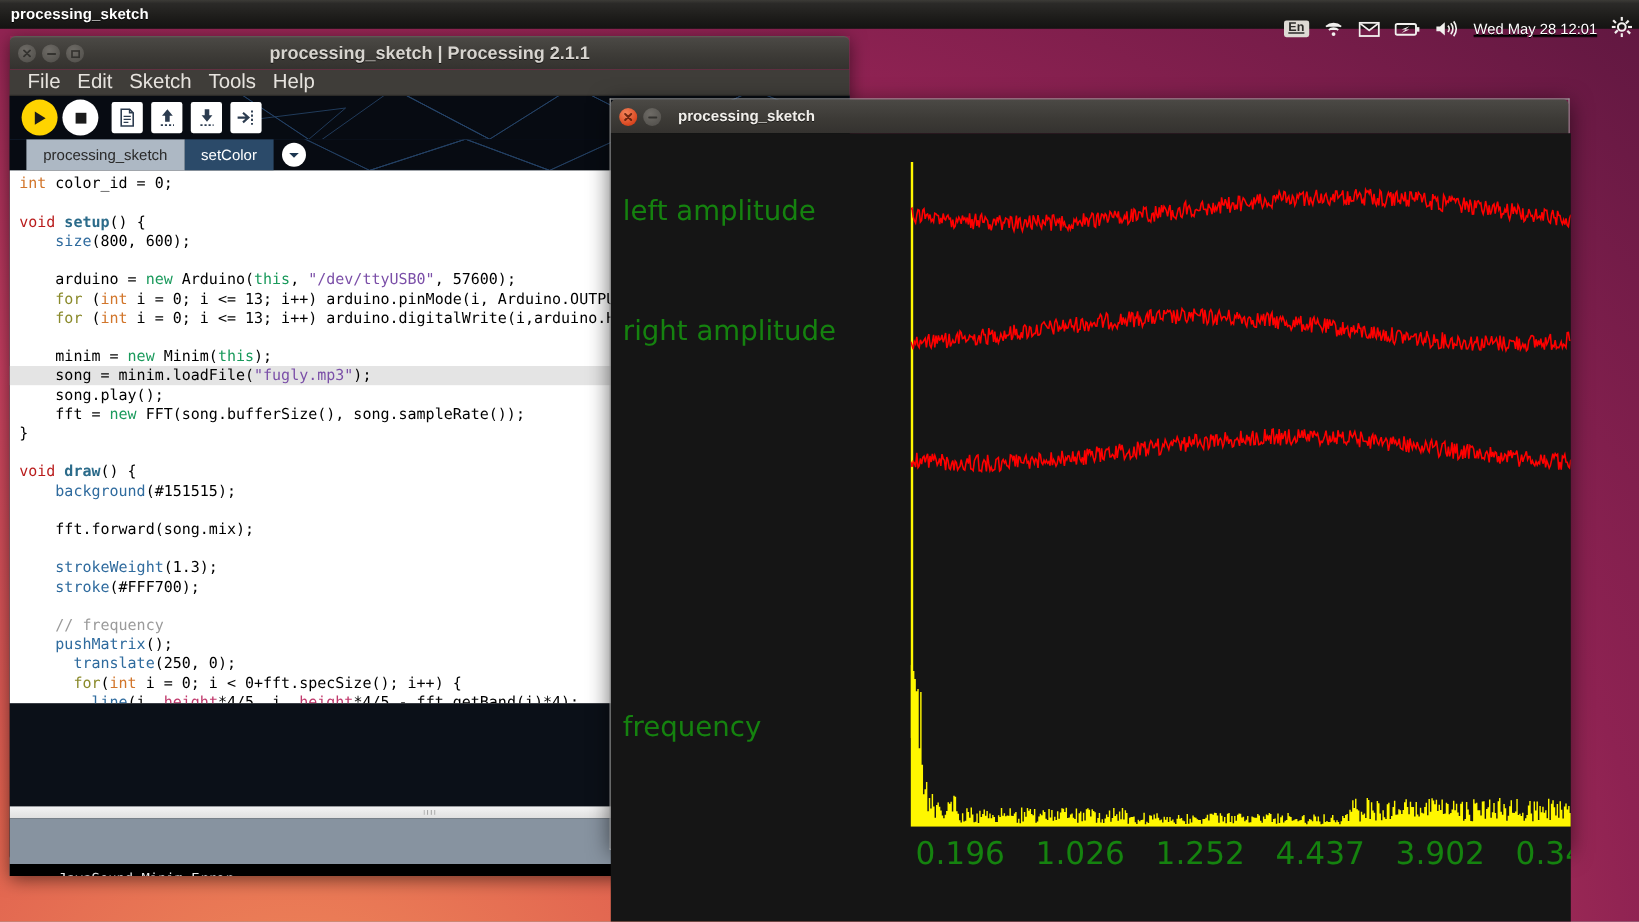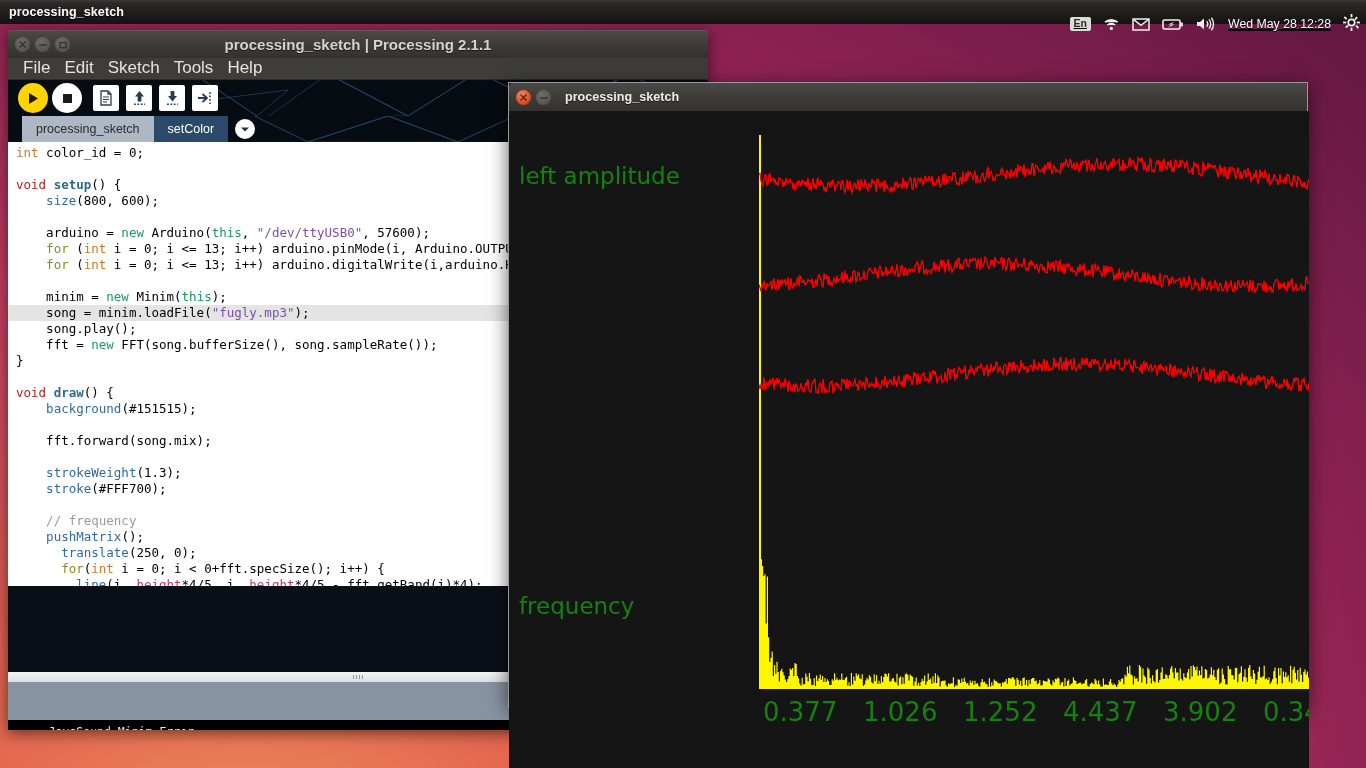--- a/index.html
+++ b/index.html
@@ -249,21 +249,21 @@
     <span>
       <svg width="20" height="14" viewBox="0 0 20 14">
           <path d="M1 5h3l4-3.5v11L4 9H1z" fill="#f2f0ee"></path>
           <g fill="none" stroke="#f2f0ee" stroke-width="1.4">
             <path d="M10.6 4.3a4 4 0 0 1 0 5.4"></path>
             <path d="M13 2.4a7 7 0 0 1 0 9.2"></path>
             <path d="M15.4 .8a10 10 0 0 1 0 12.4"></path>
           </g>
         </svg>
     </span>
-    <span class="ind-clock">Wed May 28  12:28</span>
+    <span class="ind-clock">Wed May 28  12:01</span>
     <span>
       <svg width="17" height="17" viewBox="0 0 17 17">
           <g fill="#f2f0ee">
             <circle cx="8.5" cy="8.5" r="3.2" fill="none" stroke="#f2f0ee" stroke-width="1.7"></circle>
       <rect x="7.6" y="0" width="1.8" height="3.3"></rect>
             <rect x="7.6" y="13.7" width="1.8" height="3.3"></rect>
       <rect x="0" y="7.6" width="3.3" height="1.8"></rect>
             <rect x="13.7" y="7.6" width="3.3" height="1.8"></rect>
       <rect x="1.6" y="2.3" width="1.8" height="3.3" transform="rotate(-45 2.5 4)"></rect>
       <rect x="13.4" y="11.2" width="1.8" height="3.3" transform="rotate(-45 14.3 12.9)"></rect>
@@ -415,20 +415,21 @@
     <span class="wbtn inactive">
       <svg width="8" height="7" viewBox="0 0 8 7">
           <path d="M1 4 H7" stroke="#2c2b28" stroke-width="1.7" stroke-linecap="round"></path>
         </svg>
     </span>
     <span id="sketch-title">processing_sketch</span>
   </div>
 
   <div id="sketch-canvas">
     <div class="vis-label" style="left:10px;top:52px;">left amplitude</div>
+    <div class="vis-label" style="left:10px;top:152px;">right amplitude</div>
     <div class="vis-label" style="left:10px;top:482px;">frequency</div>
 
     <div id="axis-line"></div>
 
     <svg class="wave" style="top:12px;height:96px;" viewBox="0 0 550 96" preserveAspectRatio="none">
         <path id="w1" fill="none" stroke="#ff0000" stroke-width="1.3" d="M0,51.2 L1,50.5 L2,57.8 L3,60.7 L4,62.8 L5,56.1 L6,51.7 L7,52.2 L8,62.0 L9,60.7 L10,52.1 L11,51.0 L12,59.4 L13,56.0 L14,55.3 L15,59.0 L16,55.8 L17,61.6 L18,59.8 L19,62.0 L20,54.7 L21,55.2 L22,56.4 L23,56.7 L24,63.8 L25,58.5 L26,63.0 L27,54.9 L28,59.4 L29,60.2 L30,57.4 L31,56.3 L32,59.6 L33,59.0 L34,66.3 L35,60.1 L36,67.0 L37,65.6 L38,59.4 L39,61.8 L40,57.9 L41,59.8 L42,63.5 L43,56.6 L44,60.0 L45,58.6 L46,61.8 L47,58.3 L48,64.1 L49,54.8 L50,66.9 L51,59.5 L52,68.0 L53,60.3 L54,55.1 L55,65.3 L56,60.4 L57,66.5 L58,57.3 L59,55.5 L60,62.1 L61,62.3 L62,57.8 L63,59.5 L64,60.8 L65,68.0 L66,63.9 L67,69.0 L68,64.4 L69,59.7 L70,59.8 L71,64.9 L72,58.1 L73,61.2 L74,56.6 L75,60.9 L76,68.5 L77,62.3 L78,62.8 L79,58.7 L80,59.4 L81,59.7 L82,67.0 L83,57.5 L84,58.0 L85,66.4 L86,69.5 L87,64.5 L88,56.7 L89,67.5 L90,59.4 L91,58.6 L92,66.5 L93,69.6 L94,65.3 L95,60.3 L96,60.5 L97,66.4 L98,62.5 L99,56.6 L100,65.9 L101,68.3 L102,56.4 L103,59.3 L104,62.5 L105,64.3 L106,56.3 L107,61.8 L108,65.1 L109,67.4 L110,59.8 L111,63.1 L112,64.2 L113,56.0 L114,60.1 L115,58.5 L116,59.7 L117,69.2 L118,56.4 L119,56.1 L120,61.0 L121,65.3 L122,60.2 L123,62.1 L124,58.6 L125,69.2 L126,57.1 L127,64.7 L128,62.2 L129,66.0 L130,66.4 L131,68.6 L132,64.0 L133,68.1 L134,65.0 L135,67.7 L136,59.8 L137,61.6 L138,59.3 L139,65.0 L140,61.9 L141,60.9 L142,63.1 L143,65.8 L144,54.8 L145,64.2 L146,58.5 L147,59.3 L148,65.9 L149,59.4 L150,57.9 L151,54.6 L152,55.5 L153,65.7 L154,66.4 L155,56.6 L156,54.3 L157,65.1 L158,60.4 L159,55.4 L160,55.8 L161,58.9 L162,55.2 L163,56.5 L164,62.5 L165,59.2 L166,53.4 L167,54.7 L168,57.7 L169,58.2 L170,52.8 L171,56.1 L172,57.6 L173,53.1 L174,63.2 L175,59.5 L176,62.5 L177,60.6 L178,57.0 L179,59.9 L180,53.1 L181,63.7 L182,62.3 L183,60.6 L184,51.0 L185,61.9 L186,51.2 L187,52.3 L188,60.4 L189,59.5 L190,53.6 L191,53.6 L192,54.7 L193,58.2 L194,49.8 L195,51.0 L196,49.9 L197,57.6 L198,61.3 L199,60.4 L200,61.9 L201,55.1 L202,54.6 L203,61.6 L204,48.7 L205,56.0 L206,58.9 L207,49.7 L208,58.0 L209,47.9 L210,53.9 L211,48.9 L212,50.5 L213,52.6 L214,57.3 L215,51.2 L216,47.9 L217,60.5 L218,52.1 L219,57.5 L220,58.2 L221,59.4 L222,54.9 L223,50.8 L224,50.2 L225,57.3 L226,58.2 L227,54.0 L228,46.8 L229,45.0 L230,55.7 L231,49.5 L232,48.3 L233,51.3 L234,57.2 L235,56.0 L236,57.3 L237,52.2 L238,51.6 L239,52.2 L240,52.5 L241,52.1 L242,46.7 L243,45.1 L244,51.3 L245,51.5 L246,51.5 L247,56.4 L248,46.8 L249,49.8 L250,50.8 L251,55.5 L252,46.0 L253,54.1 L254,49.4 L255,52.0 L256,48.1 L257,45.1 L258,54.8 L259,41.4 L260,47.6 L261,47.9 L262,42.9 L263,46.6 L264,51.0 L265,41.3 L266,54.2 L267,49.2 L268,46.1 L269,46.3 L270,51.8 L271,47.5 L272,51.4 L273,40.6 L274,40.7 L275,53.0 L276,45.6 L277,42.0 L278,43.2 L279,45.4 L280,47.6 L281,48.4 L282,48.8 L283,47.1 L284,44.9 L285,51.5 L286,41.5 L287,46.3 L288,43.8 L289,39.1 L290,46.4 L291,38.5 L292,45.9 L293,50.2 L294,48.0 L295,42.4 L296,44.6 L297,48.8 L298,46.4 L299,48.2 L300,48.3 L301,50.1 L302,40.6 L303,40.2 L304,43.9 L305,40.2 L306,42.0 L307,36.6 L308,39.4 L309,43.8 L310,42.9 L311,36.5 L312,37.1 L313,45.9 L314,42.2 L315,40.4 L316,46.8 L317,46.3 L318,40.1 L319,41.9 L320,48.2 L321,45.8 L322,39.5 L323,41.8 L324,38.0 L325,39.2 L326,38.2 L327,37.1 L328,48.6 L329,41.7 L330,36.7 L331,43.4 L332,48.2 L333,41.0 L334,45.0 L335,47.8 L336,42.8 L337,39.2 L338,35.2 L339,43.0 L340,45.8 L341,45.6 L342,38.4 L343,46.0 L344,45.1 L345,40.0 L346,38.4 L347,42.6 L348,46.4 L349,47.7 L350,42.2 L351,43.2 L352,38.6 L353,45.4 L354,36.1 L355,36.1 L356,42.1 L357,40.9 L358,39.5 L359,39.0 L360,35.7 L361,46.5 L362,44.4 L363,47.8 L364,36.5 L365,47.7 L366,40.5 L367,44.8 L368,44.3 L369,44.4 L370,37.6 L371,34.7 L372,42.1 L373,39.8 L374,37.5 L375,39.2 L376,46.5 L377,43.4 L378,48.2 L379,35.1 L380,37.1 L381,36.0 L382,38.3 L383,34.5 L384,41.0 L385,47.3 L386,38.6 L387,45.9 L388,48.1 L389,42.1 L390,48.1 L391,35.7 L392,37.0 L393,48.1 L394,47.1 L395,49.0 L396,46.0 L397,40.7 L398,37.5 L399,40.2 L400,37.1 L401,48.6 L402,38.3 L403,48.3 L404,38.0 L405,36.6 L406,45.0 L407,44.2 L408,47.1 L409,38.2 L410,42.0 L411,44.8 L412,36.9 L413,49.0 L414,43.6 L415,49.1 L416,37.0 L417,37.2 L418,42.7 L419,42.2 L420,44.9 L421,37.1 L422,43.7 L423,37.5 L424,38.9 L425,39.6 L426,45.6 L427,41.6 L428,37.7 L429,45.1 L430,49.3 L431,48.6 L432,48.5 L433,44.5 L434,52.0 L435,38.8 L436,42.1 L437,41.0 L438,44.1 L439,41.9 L440,51.2 L441,50.9 L442,52.5 L443,53.0 L444,39.4 L445,41.5 L446,47.2 L447,44.5 L448,45.5 L449,40.2 L450,45.0 L451,41.1 L452,43.3 L453,42.6 L454,45.4 L455,42.6 L456,42.5 L457,46.6 L458,48.8 L459,54.3 L460,47.3 L461,41.7 L462,51.7 L463,44.8 L464,47.6 L465,53.7 L466,43.4 L467,47.3 L468,55.5 L469,55.4 L470,44.0 L471,50.5 L472,44.9 L473,44.3 L474,46.7 L475,46.0 L476,52.7 L477,55.4 L478,51.6 L479,44.5 L480,49.4 L481,56.1 L482,48.1 L483,55.8 L484,52.8 L485,48.1 L486,47.0 L487,55.0 L488,49.3 L489,45.1 L490,51.7 L491,49.1 L492,59.0 L493,55.1 L494,55.4 L495,51.5 L496,54.3 L497,46.9 L498,56.8 L499,60.1 L500,55.6 L501,46.5 L502,55.2 L503,49.2 L504,52.7 L505,55.5 L506,48.0 L507,50.3 L508,55.9 L509,60.0 L510,50.7 L511,61.5 L512,60.5 L513,56.9 L514,57.7 L515,51.2 L516,54.0 L517,57.3 L518,56.6 L519,61.9 L520,57.3 L521,51.0 L522,59.0 L523,58.0 L524,57.1 L525,59.6 L526,53.7 L527,60.8 L528,51.3 L529,52.3 L530,52.3 L531,59.5 L532,62.1 L533,63.0 L534,55.2 L535,52.0 L536,58.4 L537,58.5 L538,64.7 L539,52.7 L540,56.5 L541,56.6 L542,61.1 L543,63.7 L544,60.2 L545,64.2 L546,58.9 L547,64.6 L548,65.8 L549,59.1 L550,56.0"></path>
       </svg>
     <svg class="wave" style="top:112px;height:96px;" viewBox="0 0 550 96" preserveAspectRatio="none">
         <path id="w2" fill="none" stroke="#ff0000" stroke-width="1.3" d="M0,61.8 L1,64.8 L2,68.0 L3,61.6 L4,63.7 L5,57.7 L6,65.0 L7,66.7 L8,60.2 L9,63.1 L10,62.2 L11,60.4 L12,58.9 L13,66.6 L14,59.2 L15,55.4 L16,64.7 L17,66.8 L18,62.0 L19,56.0 L20,66.6 L21,56.7 L22,63.3 L23,56.5 L24,60.4 L25,59.7 L26,56.1 L27,62.2 L28,59.0 L29,54.5 L30,67.0 L31,63.4 L32,55.2 L33,65.7 L34,63.3 L35,60.4 L36,62.7 L37,62.4 L38,56.6 L39,54.6 L40,63.4 L41,52.9 L42,54.2 L43,59.2 L44,58.7 L45,57.2 L46,61.8 L47,60.7 L48,59.9 L49,56.5 L50,57.7 L51,57.5 L52,59.6 L53,55.6 L54,64.2 L55,64.1 L56,59.5 L57,56.4 L58,63.1 L59,54.4 L60,51.1 L61,56.0 L62,55.8 L63,63.3 L64,63.7 L65,50.4 L66,55.6 L67,55.0 L68,51.9 L69,62.0 L70,53.4 L71,62.5 L72,59.1 L73,62.8 L74,59.8 L75,55.2 L76,57.9 L77,61.0 L78,52.6 L79,59.2 L80,56.4 L81,56.7 L82,55.6 L83,48.9 L84,60.3 L85,57.9 L86,47.6 L87,56.4 L88,51.1 L89,58.4 L90,57.0 L91,60.0 L92,53.9 L93,58.8 L94,49.1 L95,47.8 L96,49.1 L97,58.6 L98,56.9 L99,49.4 L100,50.0 L101,57.3 L102,56.1 L103,54.8 L104,54.8 L105,47.6 L106,56.3 L107,56.1 L108,55.1 L109,47.4 L110,46.3 L111,45.2 L112,47.3 L113,48.6 L114,50.3 L115,50.4 L116,44.2 L117,47.8 L118,51.8 L119,55.6 L120,45.5 L121,43.3 L122,46.1 L123,53.4 L124,49.3 L125,51.1 L126,50.1 L127,43.6 L128,53.1 L129,47.8 L130,50.5 L131,50.2 L132,45.8 L133,42.8 L134,49.3 L135,48.7 L136,51.7 L137,46.6 L138,41.2 L139,54.3 L140,51.5 L141,51.4 L142,43.4 L143,42.7 L144,49.2 L145,52.8 L146,45.3 L147,46.1 L148,53.0 L149,48.7 L150,45.9 L151,48.7 L152,46.4 L153,45.9 L154,48.6 L155,48.7 L156,42.5 L157,42.1 L158,39.0 L159,40.5 L160,50.1 L161,44.9 L162,42.5 L163,37.9 L164,39.1 L165,51.3 L166,48.8 L167,45.6 L168,51.0 L169,48.3 L170,47.2 L171,48.7 L172,50.7 L173,45.9 L174,46.1 L175,38.6 L176,47.7 L177,41.5 L178,45.8 L179,43.3 L180,49.0 L181,42.7 L182,36.6 L183,45.4 L184,37.6 L185,38.0 L186,49.7 L187,41.4 L188,41.9 L189,36.4 L190,48.5 L191,41.6 L192,44.2 L193,49.1 L194,46.3 L195,46.1 L196,40.5 L197,38.2 L198,45.2 L199,35.8 L200,35.3 L201,46.7 L202,40.6 L203,46.8 L204,43.8 L205,38.4 L206,36.8 L207,35.8 L208,42.8 L209,42.5 L210,43.7 L211,35.5 L212,38.3 L213,38.0 L214,35.6 L215,36.8 L216,35.7 L217,38.2 L218,46.0 L219,35.7 L220,40.9 L221,47.0 L222,34.9 L223,44.0 L224,43.6 L225,39.8 L226,34.2 L227,35.9 L228,36.8 L229,43.8 L230,45.5 L231,43.2 L232,37.0 L233,40.7 L234,37.2 L235,44.8 L236,34.2 L237,37.8 L238,38.4 L239,39.4 L240,39.9 L241,40.0 L242,35.1 L243,34.7 L244,46.7 L245,35.2 L246,41.4 L247,47.2 L248,45.4 L249,36.8 L250,35.1 L251,37.4 L252,47.1 L253,45.2 L254,39.2 L255,47.8 L256,38.6 L257,35.7 L258,39.5 L259,43.5 L260,41.4 L261,40.9 L262,41.2 L263,43.7 L264,42.2 L265,35.2 L266,42.7 L267,47.1 L268,45.5 L269,47.1 L270,40.1 L271,41.7 L272,37.1 L273,42.8 L274,39.6 L275,41.9 L276,46.6 L277,42.2 L278,41.1 L279,47.0 L280,49.1 L281,42.5 L282,41.2 L283,41.8 L284,47.4 L285,43.8 L286,48.9 L287,49.6 L288,49.7 L289,38.0 L290,44.7 L291,46.4 L292,40.6 L293,43.2 L294,38.6 L295,48.6 L296,40.7 L297,37.9 L298,39.0 L299,48.7 L300,39.6 L301,37.4 L302,48.0 L303,41.7 L304,50.2 L305,40.7 L306,51.2 L307,43.2 L308,41.1 L309,44.1 L310,41.1 L311,43.8 L312,48.5 L313,45.2 L314,49.0 L315,48.1 L316,48.6 L317,52.0 L318,49.7 L319,43.6 L320,49.7 L321,40.8 L322,47.9 L323,43.3 L324,46.0 L325,40.3 L326,53.4 L327,47.3 L328,51.4 L329,51.8 L330,46.9 L331,51.0 L332,48.8 L333,41.4 L334,54.1 L335,43.3 L336,41.3 L337,46.6 L338,46.8 L339,43.1 L340,46.9 L341,48.4 L342,50.0 L343,53.1 L344,49.7 L345,42.4 L346,54.2 L347,42.8 L348,51.1 L349,43.2 L350,48.0 L351,47.8 L352,44.2 L353,45.3 L354,48.1 L355,57.3 L356,51.9 L357,56.3 L358,49.9 L359,56.4 L360,45.3 L361,55.3 L362,50.8 L363,50.8 L364,49.1 L365,56.1 L366,57.8 L367,49.6 L368,53.7 L369,48.1 L370,54.4 L371,52.6 L372,53.6 L373,46.4 L374,50.6 L375,50.6 L376,58.2 L377,49.7 L378,49.2 L379,54.7 L380,58.2 L381,58.7 L382,56.0 L383,59.1 L384,49.5 L385,58.9 L386,49.2 L387,57.1 L388,59.0 L389,49.9 L390,56.2 L391,54.1 L392,60.9 L393,57.1 L394,51.8 L395,60.9 L396,52.9 L397,61.7 L398,58.5 L399,61.3 L400,59.8 L401,49.8 L402,62.1 L403,63.8 L404,60.6 L405,54.2 L406,52.5 L407,52.5 L408,53.1 L409,55.4 L410,63.2 L411,55.7 L412,60.7 L413,54.1 L414,55.0 L415,60.0 L416,59.6 L417,57.2 L418,57.6 L419,57.4 L420,55.5 L421,55.4 L422,65.0 L423,62.1 L424,56.7 L425,53.9 L426,61.8 L427,64.0 L428,59.5 L429,62.6 L430,52.8 L431,57.1 L432,59.8 L433,66.8 L434,65.6 L435,64.6 L436,55.7 L437,62.7 L438,60.0 L439,60.2 L440,67.4 L441,67.2 L442,66.7 L443,54.0 L444,67.3 L445,55.7 L446,63.3 L447,65.1 L448,66.6 L449,63.4 L450,59.3 L451,58.5 L452,68.0 L453,63.4 L454,64.5 L455,64.8 L456,57.6 L457,59.6 L458,64.7 L459,68.3 L460,63.7 L461,60.5 L462,61.1 L463,67.6 L464,67.8 L465,65.5 L466,62.6 L467,57.6 L468,69.1 L469,64.3 L470,61.9 L471,62.4 L472,57.4 L473,65.0 L474,68.4 L475,68.5 L476,59.2 L477,66.6 L478,66.2 L479,56.7 L480,59.6 L481,63.9 L482,64.3 L483,61.8 L484,57.1 L485,63.2 L486,62.1 L487,61.0 L488,58.9 L489,63.4 L490,68.9 L491,56.7 L492,65.7 L493,67.9 L494,57.5 L495,65.0 L496,69.1 L497,66.7 L498,66.9 L499,60.5 L500,60.8 L501,61.4 L502,61.0 L503,61.9 L504,67.7 L505,57.5 L506,68.9 L507,59.2 L508,68.3 L509,66.3 L510,63.5 L511,66.6 L512,63.4 L513,69.3 L514,68.1 L515,60.9 L516,59.0 L517,56.8 L518,56.7 L519,57.5 L520,66.6 L521,59.7 L522,65.6 L523,60.6 L524,64.6 L525,59.2 L526,65.6 L527,63.6 L528,68.4 L529,58.2 L530,64.0 L531,61.8 L532,58.1 L533,55.3 L534,68.5 L535,64.9 L536,65.9 L537,60.5 L538,67.4 L539,66.4 L540,66.8 L541,64.7 L542,61.8 L543,66.8 L544,63.8 L545,64.8 L546,66.6 L547,54.2 L548,54.0 L549,60.5 L550,60.7"></path>
       </svg>
@@ -436,21 +437,21 @@
         <path id="w3" fill="none" stroke="#ff0000" stroke-width="1.3" d="M0,61.7 L1,66.0 L2,61.6 L3,62.8 L4,66.3 L5,54.3 L6,66.6 L7,65.2 L8,59.0 L9,63.7 L10,58.1 L11,57.1 L12,62.2 L13,57.8 L14,55.1 L15,66.7 L16,57.0 L17,62.0 L18,55.2 L19,60.9 L20,56.5 L21,59.7 L22,64.7 L23,62.5 L24,59.0 L25,65.2 L26,55.5 L27,59.3 L28,60.5 L29,68.8 L30,57.8 L31,60.6 L32,67.1 L33,68.2 L34,63.5 L35,60.8 L36,68.9 L37,61.1 L38,62.4 L39,68.6 L40,66.8 L41,65.6 L42,60.1 L43,64.8 L44,68.1 L45,68.8 L46,63.0 L47,59.0 L48,63.3 L49,56.1 L50,67.7 L51,68.0 L52,69.2 L53,61.0 L54,58.8 L55,56.7 L56,56.2 L57,69.3 L58,69.0 L59,69.9 L60,62.8 L61,60.2 L62,61.7 L63,69.9 L64,56.0 L65,63.6 L66,69.0 L67,66.2 L68,69.4 L69,68.7 L70,68.3 L71,59.8 L72,59.1 L73,58.3 L74,69.6 L75,68.6 L76,61.4 L77,59.9 L78,62.8 L79,61.0 L80,65.1 L81,65.5 L82,67.0 L83,56.2 L84,56.7 L85,60.1 L86,56.8 L87,65.6 L88,55.9 L89,66.4 L90,57.8 L91,58.2 L92,62.4 L93,62.7 L94,62.9 L95,59.1 L96,56.5 L97,62.7 L98,61.7 L99,67.6 L100,59.5 L101,57.8 L102,59.9 L103,63.3 L104,59.3 L105,60.2 L106,67.0 L107,54.9 L108,55.9 L109,62.5 L110,64.0 L111,60.6 L112,62.9 L113,60.5 L114,63.0 L115,61.7 L116,65.0 L117,53.9 L118,64.6 L119,60.1 L120,62.2 L121,65.4 L122,63.3 L123,56.8 L124,60.4 L125,63.3 L126,52.7 L127,58.6 L128,65.2 L129,58.4 L130,60.2 L131,56.8 L132,56.9 L133,61.3 L134,61.4 L135,53.2 L136,61.5 L137,57.5 L138,64.1 L139,55.5 L140,52.7 L141,59.6 L142,61.7 L143,58.1 L144,64.4 L145,52.2 L146,64.1 L147,51.0 L148,54.9 L149,51.4 L150,56.0 L151,52.9 L152,58.2 L153,61.6 L154,58.3 L155,49.2 L156,52.6 L157,50.3 L158,61.9 L159,50.6 L160,59.4 L161,60.2 L162,53.3 L163,51.3 L164,51.5 L165,50.2 L166,57.8 L167,57.7 L168,55.7 L169,56.7 L170,59.8 L171,48.6 L172,58.5 L173,51.2 L174,47.0 L175,52.2 L176,47.8 L177,52.6 L178,59.6 L179,57.6 L180,55.3 L181,54.3 L182,52.3 L183,59.3 L184,57.7 L185,57.5 L186,49.2 L187,56.4 L188,58.3 L189,45.1 L190,48.6 L191,56.4 L192,46.9 L193,47.2 L194,49.1 L195,45.0 L196,57.4 L197,51.9 L198,54.5 L199,47.4 L200,44.4 L201,45.9 L202,50.1 L203,50.0 L204,47.0 L205,48.3 L206,42.5 L207,56.0 L208,55.6 L209,52.1 L210,47.3 L211,49.1 L212,43.4 L213,46.0 L214,48.9 L215,51.6 L216,47.3 L217,45.3 L218,48.8 L219,43.6 L220,44.5 L221,45.1 L222,41.1 L223,43.9 L224,46.8 L225,52.6 L226,45.0 L227,46.2 L228,41.4 L229,53.4 L230,46.0 L231,49.7 L232,40.7 L233,46.6 L234,48.2 L235,43.2 L236,47.4 L237,39.0 L238,39.3 L239,48.6 L240,46.5 L241,43.9 L242,47.4 L243,49.3 L244,51.2 L245,42.0 L246,41.3 L247,42.7 L248,51.0 L249,49.3 L250,39.1 L251,42.7 L252,40.1 L253,49.2 L254,39.6 L255,39.4 L256,48.3 L257,43.4 L258,42.3 L259,44.2 L260,49.5 L261,46.5 L262,37.2 L263,43.6 L264,41.4 L265,46.8 L266,43.5 L267,43.8 L268,49.4 L269,48.8 L270,43.7 L271,43.5 L272,42.0 L273,44.2 L274,48.6 L275,36.1 L276,46.0 L277,43.1 L278,45.7 L279,46.7 L280,39.4 L281,43.6 L282,41.0 L283,48.4 L284,40.3 L285,36.1 L286,47.4 L287,47.2 L288,37.4 L289,41.9 L290,47.6 L291,47.3 L292,45.3 L293,46.8 L294,46.2 L295,34.5 L296,44.6 L297,40.2 L298,42.8 L299,39.8 L300,46.9 L301,35.0 L302,34.6 L303,47.4 L304,41.6 L305,38.7 L306,46.6 L307,34.6 L308,48.1 L309,37.8 L310,42.9 L311,39.5 L312,36.2 L313,47.1 L314,44.4 L315,34.7 L316,44.9 L317,47.5 L318,45.5 L319,43.2 L320,41.2 L321,45.8 L322,44.5 L323,34.8 L324,41.2 L325,41.1 L326,35.6 L327,41.9 L328,34.8 L329,41.6 L330,43.8 L331,38.5 L332,44.8 L333,36.7 L334,37.1 L335,41.7 L336,36.0 L337,39.1 L338,39.9 L339,38.2 L340,42.5 L341,47.8 L342,44.8 L343,45.5 L344,43.0 L345,40.1 L346,35.9 L347,42.9 L348,48.0 L349,40.0 L350,45.0 L351,44.1 L352,36.7 L353,45.6 L354,41.8 L355,47.0 L356,35.5 L357,40.5 L358,39.7 L359,41.2 L360,36.8 L361,45.9 L362,45.5 L363,47.3 L364,44.9 L365,45.0 L366,35.8 L367,39.7 L368,41.4 L369,39.2 L370,36.7 L371,40.9 L372,45.6 L373,42.8 L374,49.6 L375,36.7 L376,39.8 L377,44.6 L378,44.7 L379,44.8 L380,45.0 L381,48.4 L382,40.8 L383,50.9 L384,41.2 L385,39.1 L386,47.4 L387,39.2 L388,42.1 L389,46.2 L390,47.7 L391,44.0 L392,41.3 L393,48.0 L394,45.6 L395,44.4 L396,42.2 L397,44.2 L398,52.7 L399,47.5 L400,41.6 L401,47.0 L402,40.9 L403,46.2 L404,44.4 L405,47.9 L406,46.8 L407,42.6 L408,50.2 L409,51.0 L410,51.8 L411,40.7 L412,47.9 L413,53.6 L414,43.6 L415,54.1 L416,42.4 L417,48.0 L418,51.1 L419,46.1 L420,48.6 L421,50.6 L422,45.4 L423,48.9 L424,51.6 L425,54.0 L426,48.3 L427,53.2 L428,50.8 L429,44.7 L430,47.5 L431,51.9 L432,53.7 L433,46.0 L434,43.7 L435,49.8 L436,49.1 L437,48.0 L438,44.1 L439,51.1 L440,57.8 L441,56.3 L442,51.3 L443,46.6 L444,46.3 L445,45.0 L446,54.3 L447,57.4 L448,49.1 L449,57.3 L450,53.6 L451,45.6 L452,59.2 L453,46.8 L454,54.9 L455,46.6 L456,59.8 L457,58.7 L458,56.2 L459,51.6 L460,59.5 L461,48.3 L462,58.5 L463,50.5 L464,47.1 L465,59.2 L466,48.4 L467,49.5 L468,48.9 L469,51.1 L470,58.3 L471,58.4 L472,52.6 L473,59.1 L474,51.0 L475,54.7 L476,59.1 L477,58.5 L478,59.7 L479,54.6 L480,53.2 L481,55.7 L482,62.3 L483,49.5 L484,57.8 L485,53.6 L486,58.1 L487,53.6 L488,54.4 L489,62.2 L490,57.1 L491,63.4 L492,54.1 L493,60.9 L494,59.9 L495,55.3 L496,56.2 L497,62.2 L498,52.5 L499,57.1 L500,52.1 L501,58.7 L502,54.4 L503,55.5 L504,55.4 L505,52.5 L506,58.7 L507,65.9 L508,61.5 L509,55.9 L510,61.8 L511,58.4 L512,55.9 L513,53.1 L514,60.0 L515,57.5 L516,57.4 L517,63.8 L518,61.0 L519,63.5 L520,65.1 L521,61.7 L522,64.6 L523,62.1 L524,63.5 L525,55.8 L526,60.2 L527,63.4 L528,56.1 L529,66.5 L530,61.0 L531,63.7 L532,67.0 L533,64.9 L534,60.5 L535,55.0 L536,58.5 L537,55.0 L538,56.7 L539,55.6 L540,68.4 L541,61.9 L542,68.4 L543,57.1 L544,58.3 L545,55.6 L546,62.0 L547,62.1 L548,65.8 L549,66.9 L550,60.0"></path>
       </svg>
 
     <svg id="spectrum" viewBox="0 0 550 135" preserveAspectRatio="none">
         <g id="spec-bars" stroke="#fff700" stroke-width="1.1">
           <path d="M0.0,135 L0.0,0.0 M1.2,135 L1.2,0.0 M2.4,135 L2.4,5.2 M3.6,135 L3.6,11.9 M4.8,135 L4.8,22.1 M6.0,135 L6.0,20.2 M7.2,135 L7.2,69.5 M8.4,135 L8.4,22.6 M9.6,135 L9.6,83.2 M10.8,135 L10.8,107.8 M12.0,135 L12.0,103.8 M13.2,135 L13.2,97.6 M14.4,135 L14.4,122.1 M15.6,135 L15.6,111.1 M16.8,135 L16.8,119.7 M18.0,135 L18.0,107.7 M19.2,135 L19.2,118.1 M20.4,135 L20.4,127.5 M21.6,135 L21.6,116.9 M22.8,135 L22.8,114.8 M24.0,135 L24.0,118.2 M25.2,135 L25.2,121.5 M26.4,135 L26.4,125.6 M27.6,135 L27.6,127.9 M28.8,135 L28.8,124.9 M30.0,135 L30.0,121.9 M31.2,135 L31.2,114.5 M32.4,135 L32.4,115.7 M33.6,135 L33.6,114.1 M34.8,135 L34.8,122.2 M36.0,135 L36.0,109.1 M37.2,135 L37.2,109.9 M38.4,135 L38.4,122.1 M39.6,135 L39.6,124.2 M40.8,135 L40.8,129.5 M42.0,135 L42.0,131.5 M43.2,135 L43.2,123.8 M44.4,135 L44.4,130.6 M45.6,135 L45.6,129.9 M46.8,135 L46.8,119.6 M48.0,135 L48.0,122.7 M49.2,135 L49.2,127.4 M50.4,135 L50.4,119.0 M51.6,135 L51.6,124.8 M52.8,135 L52.8,131.3 M54.0,135 L54.0,130.8 M55.2,135 L55.2,123.9 M56.4,135 L56.4,131.9 M57.6,135 L57.6,121.6 M58.8,135 L58.8,126.9 M60.0,135 L60.0,124.4 M61.2,135 L61.2,120.5 M62.4,135 L62.4,125.8 M63.6,135 L63.6,121.9 M64.8,135 L64.8,127.9 M66.0,135 L66.0,124.0 M67.2,135 L67.2,127.9 M68.4,135 L68.4,125.2 M69.6,135 L69.6,126.9 M70.8,135 L70.8,131.1 M72.0,135 L72.0,130.9 M73.2,135 L73.2,125.3 M74.4,135 L74.4,126.8 M75.6,135 L75.6,119.3 M76.8,135 L76.8,125.7 M78.0,135 L78.0,123.7 M79.2,135 L79.2,126.2 M80.4,135 L80.4,125.6 M81.6,135 L81.6,125.7 M82.8,135 L82.8,119.6 M84.0,135 L84.0,125.8 M85.2,135 L85.2,126.0 M86.4,135 L86.4,123.9 M87.6,135 L87.6,122.7 M88.8,135 L88.8,131.6 M90.0,135 L90.0,128.3 M91.2,135 L91.2,132.0 M92.4,135 L92.4,119.0 M93.6,135 L93.6,130.6 M94.8,135 L94.8,122.6 M96.0,135 L96.0,126.7 M97.2,135 L97.2,119.3 M98.4,135 L98.4,121.7 M99.6,135 L99.6,120.2 M100.8,135 L100.8,124.3 M102.0,135 L102.0,125.3 M103.2,135 L103.2,120.2 M104.4,135 L104.4,131.7 M105.6,135 L105.6,130.5 M106.8,135 L106.8,126.5 M108.0,135 L108.0,124.1 M109.2,135 L109.2,125.4 M110.4,135 L110.4,121.3 M111.6,135 L111.6,122.7 M112.8,135 L112.8,128.3 M114.0,135 L114.0,129.4 M115.2,135 L115.2,120.2 M116.4,135 L116.4,127.3 M117.6,135 L117.6,121.1 M118.8,135 L118.8,129.9 M120.0,135 L120.0,126.7 M121.2,135 L121.2,129.4 M122.4,135 L122.4,122.1 M123.6,135 L123.6,128.2 M124.8,135 L124.8,123.1 M126.0,135 L126.0,119.6 M127.2,135 L127.2,119.9 M128.4,135 L128.4,122.6 M129.6,135 L129.6,119.2 M130.8,135 L130.8,127.6 M132.0,135 L132.0,127.2 M133.2,135 L133.2,124.7 M134.4,135 L134.4,124.0 M135.6,135 L135.6,127.4 M136.8,135 L136.8,128.5 M138.0,135 L138.0,119.7 M139.2,135 L139.2,131.6 M140.4,135 L140.4,123.7 M141.6,135 L141.6,122.2 M142.8,135 L142.8,130.3 M144.0,135 L144.0,123.3 M145.2,135 L145.2,129.8 M146.4,135 L146.4,120.3 M147.6,135 L147.6,119.5 M148.8,135 L148.8,120.7 M150.0,135 L150.0,126.5 M151.2,135 L151.2,120.4 M152.4,135 L152.4,121.9 M153.6,135 L153.6,122.8 M154.8,135 L154.8,131.7 M156.0,135 L156.0,127.6 M157.2,135 L157.2,123.4 M158.4,135 L158.4,131.5 M159.6,135 L159.6,128.7 M160.8,135 L160.8,131.9 M162.0,135 L162.0,128.1 M163.2,135 L163.2,124.8 M164.4,135 L164.4,126.9 M165.6,135 L165.6,121.5 M166.8,135 L166.8,130.8 M168.0,135 L168.0,127.6 M169.2,135 L169.2,119.4 M170.4,135 L170.4,126.1 M171.6,135 L171.6,124.6 M172.8,135 L172.8,130.0 M174.0,135 L174.0,122.3 M175.2,135 L175.2,128.8 M176.4,135 L176.4,119.3 M177.6,135 L177.6,129.0 M178.8,135 L178.8,121.3 M180.0,135 L180.0,123.6 M181.2,135 L181.2,132.5 M182.4,135 L182.4,127.4 M183.6,135 L183.6,126.8 M184.8,135 L184.8,126.8 M186.0,135 L186.0,126.4 M187.2,135 L187.2,131.3 M188.4,135 L188.4,132.7 M189.6,135 L189.6,129.2 M190.8,135 L190.8,130.3 M192.0,135 L192.0,129.3 M193.2,135 L193.2,129.2 M194.4,135 L194.4,123.3 M195.6,135 L195.6,132.8 M196.8,135 L196.8,130.8 M198.0,135 L198.0,131.8 M199.2,135 L199.2,125.3 M200.4,135 L200.4,125.7 M201.6,135 L201.6,128.9 M202.8,135 L202.8,124.8 M204.0,135 L204.0,128.1 M205.2,135 L205.2,123.7 M206.4,135 L206.4,127.4 M207.6,135 L207.6,129.6 M208.8,135 L208.8,128.9 M210.0,135 L210.0,131.5 M211.2,135 L211.2,126.6 M212.4,135 L212.4,129.1 M213.6,135 L213.6,126.8 M214.8,135 L214.8,131.1 M216.0,135 L216.0,126.8 M217.2,135 L217.2,130.0 M218.4,135 L218.4,129.0 M219.6,135 L219.6,131.5 M220.8,135 L220.8,132.7 M222.0,135 L222.0,128.2 M223.2,135 L223.2,125.1 M224.4,135 L224.4,128.2 M225.6,135 L225.6,127.7 M226.8,135 L226.8,129.8 M228.0,135 L228.0,130.3 M229.2,135 L229.2,132.7 M230.4,135 L230.4,124.3 M231.6,135 L231.6,132.4 M232.8,135 L232.8,128.2 M234.0,135 L234.0,131.4 M235.2,135 L235.2,125.5 M236.4,135 L236.4,127.1 M237.6,135 L237.6,127.5 M238.8,135 L238.8,128.8 M240.0,135 L240.0,129.4 M241.2,135 L241.2,129.3 M242.4,135 L242.4,132.5 M243.6,135 L243.6,128.6 M244.8,135 L244.8,128.5 M246.0,135 L246.0,127.5 M247.2,135 L247.2,125.0 M248.4,135 L248.4,129.8 M249.6,135 L249.6,124.1 M250.8,135 L250.8,124.1 M252.0,135 L252.0,124.9 M253.2,135 L253.2,123.3 M254.4,135 L254.4,123.5 M255.6,135 L255.6,125.5 M256.8,135 L256.8,131.7 M258.0,135 L258.0,123.8 M259.2,135 L259.2,125.8 M260.4,135 L260.4,130.5 M261.6,135 L261.6,126.8 M262.8,135 L262.8,132.0 M264.0,135 L264.0,124.1 M265.2,135 L265.2,123.6 M266.4,135 L266.4,130.9 M267.6,135 L267.6,126.0 M268.8,135 L268.8,132.0 M270.0,135 L270.0,126.0 M271.2,135 L271.2,129.9 M272.4,135 L272.4,124.9 M273.6,135 L273.6,124.0 M274.8,135 L274.8,124.1 M276.0,135 L276.0,127.3 M277.2,135 L277.2,126.6 M278.4,135 L278.4,130.3 M279.6,135 L279.6,129.2 M280.8,135 L280.8,126.0 M282.0,135 L282.0,131.5 M283.2,135 L283.2,131.3 M284.4,135 L284.4,126.4 M285.6,135 L285.6,127.0 M286.8,135 L286.8,127.5 M288.0,135 L288.0,127.5 M289.2,135 L289.2,124.3 M290.4,135 L290.4,125.5 M291.6,135 L291.6,129.9 M292.8,135 L292.8,131.6 M294.0,135 L294.0,126.4 M295.2,135 L295.2,128.6 M296.4,135 L296.4,124.8 M297.6,135 L297.6,125.3 M298.8,135 L298.8,123.5 M300.0,135 L300.0,124.4 M301.2,135 L301.2,130.9 M302.4,135 L302.4,128.5 M303.6,135 L303.6,128.0 M304.8,135 L304.8,132.4 M306.0,135 L306.0,123.9 M307.2,135 L307.2,131.9 M308.4,135 L308.4,127.0 M309.6,135 L309.6,125.5 M310.8,135 L310.8,131.4 M312.0,135 L312.0,129.9 M313.2,135 L313.2,129.3 M314.4,135 L314.4,123.5 M315.6,135 L315.6,126.3 M316.8,135 L316.8,126.9 M318.0,135 L318.0,129.9 M319.2,135 L319.2,129.5 M320.4,135 L320.4,128.7 M321.6,135 L321.6,128.5 M322.8,135 L322.8,130.3 M324.0,135 L324.0,129.7 M325.2,135 L325.2,129.3 M326.4,135 L326.4,126.2 M327.6,135 L327.6,125.1 M328.8,135 L328.8,131.7 M330.0,135 L330.0,132.8 M331.2,135 L331.2,130.3 M332.4,135 L332.4,128.4 M333.6,135 L333.6,129.2 M334.8,135 L334.8,130.3 M336.0,135 L336.0,124.8 M337.2,135 L337.2,126.5 M338.4,135 L338.4,130.3 M339.6,135 L339.6,126.4 M340.8,135 L340.8,130.5 M342.0,135 L342.0,132.8 M343.2,135 L343.2,132.4 M344.4,135 L344.4,124.5 M345.6,135 L345.6,130.9 M346.8,135 L346.8,130.1 M348.0,135 L348.0,131.1 M349.2,135 L349.2,131.1 M350.4,135 L350.4,127.5 M351.6,135 L351.6,125.1 M352.8,135 L352.8,129.6 M354.0,135 L354.0,131.3 M355.2,135 L355.2,129.6 M356.4,135 L356.4,130.9 M357.6,135 L357.6,132.9 M358.8,135 L358.8,130.4 M360.0,135 L360.0,126.0 M361.2,135 L361.2,127.7 M362.4,135 L362.4,125.1 M363.6,135 L363.6,124.3 M364.8,135 L364.8,130.2 M366.0,135 L366.0,120.7 M367.2,135 L367.2,122.4 M368.4,135 L368.4,112.8 M369.6,135 L369.6,119.3 M370.8,135 L370.8,111.6 M372.0,135 L372.0,120.4 M373.2,135 L373.2,121.4 M374.4,135 L374.4,130.5 M375.6,135 L375.6,122.4 M376.8,135 L376.8,125.0 M378.0,135 L378.0,123.9 M379.2,135 L379.2,127.6 M380.4,135 L380.4,111.1 M381.6,135 L381.6,112.7 M382.8,135 L382.8,128.6 M384.0,135 L384.0,114.6 M385.2,135 L385.2,121.5 M386.4,135 L386.4,123.3 M387.6,135 L387.6,129.8 M388.8,135 L388.8,113.4 M390.0,135 L390.0,115.4 M391.2,135 L391.2,123.9 M392.4,135 L392.4,129.5 M393.6,135 L393.6,121.2 M394.8,135 L394.8,127.1 M396.0,135 L396.0,128.6 M397.2,135 L397.2,116.3 M398.4,135 L398.4,114.9 M399.6,135 L399.6,128.4 M400.8,135 L400.8,125.9 M402.0,135 L402.0,118.6 M403.2,135 L403.2,113.3 M404.4,135 L404.4,125.0 M405.6,135 L405.6,124.7 M406.8,135 L406.8,120.3 M408.0,135 L408.0,121.2 M409.2,135 L409.2,124.4 M410.4,135 L410.4,121.0 M411.6,135 L411.6,114.5 M412.8,135 L412.8,112.0 M414.0,135 L414.0,118.5 M415.2,135 L415.2,124.6 M416.4,135 L416.4,114.1 M417.6,135 L417.6,118.4 M418.8,135 L418.8,118.6 M420.0,135 L420.0,126.4 M421.2,135 L421.2,114.4 M422.4,135 L422.4,124.8 M423.6,135 L423.6,126.4 M424.8,135 L424.8,119.2 M426.0,135 L426.0,123.2 M427.2,135 L427.2,123.9 M428.4,135 L428.4,118.5 M429.6,135 L429.6,115.0 M430.8,135 L430.8,125.3 M432.0,135 L432.0,111.9 M433.2,135 L433.2,122.4 M434.4,135 L434.4,111.3 M435.6,135 L435.6,113.1 M436.8,135 L436.8,116.2 M438.0,135 L438.0,112.4 M439.2,135 L439.2,121.8 M440.4,135 L440.4,116.6 M441.6,135 L441.6,121.0 M442.8,135 L442.8,112.3 M444.0,135 L444.0,124.4 M445.2,135 L445.2,124.0 M446.4,135 L446.4,114.9 M447.6,135 L447.6,116.1 M448.8,135 L448.8,124.5 M450.0,135 L450.0,123.5 M451.2,135 L451.2,120.5 M452.4,135 L452.4,113.3 M453.6,135 L453.6,121.2 M454.8,135 L454.8,115.8 M456.0,135 L456.0,123.0 M457.2,135 L457.2,125.9 M458.4,135 L458.4,115.8 M459.6,135 L459.6,114.2 M460.8,135 L460.8,130.0 M462.0,135 L462.0,128.5 M463.2,135 L463.2,114.4 M464.4,135 L464.4,120.5 M465.6,135 L465.6,124.9 M466.8,135 L466.8,130.2 M468.0,135 L468.0,130.4 M469.2,135 L469.2,112.0 M470.4,135 L470.4,115.6 M471.6,135 L471.6,114.9 M472.8,135 L472.8,121.2 M474.0,135 L474.0,121.3 M475.2,135 L475.2,125.5 M476.4,135 L476.4,114.0 M477.6,135 L477.6,113.8 M478.8,135 L478.8,128.3 M480.0,135 L480.0,120.2 M481.2,135 L481.2,118.7 M482.4,135 L482.4,112.2 M483.6,135 L483.6,127.5 M484.8,135 L484.8,122.8 M486.0,135 L486.0,115.2 M487.2,135 L487.2,123.6 M488.4,135 L488.4,128.1 M489.6,135 L489.6,113.7 M490.8,135 L490.8,111.0 M492.0,135 L492.0,122.5 M493.2,135 L493.2,125.0 M494.4,135 L494.4,116.0 M495.6,135 L495.6,119.6 M496.8,135 L496.8,130.0 M498.0,135 L498.0,125.7 M499.2,135 L499.2,117.8 M500.4,135 L500.4,112.8 M501.6,135 L501.6,123.2 M502.8,135 L502.8,123.4 M504.0,135 L504.0,122.3 M505.2,135 L505.2,111.8 M506.4,135 L506.4,125.2 M507.6,135 L507.6,124.2 M508.8,135 L508.8,125.9 M510.0,135 L510.0,123.2 M511.2,135 L511.2,130.0 M512.4,135 L512.4,127.8 M513.6,135 L513.6,125.2 M514.8,135 L514.8,117.3 M516.0,135 L516.0,113.5 M517.2,135 L517.2,123.9 M518.4,135 L518.4,130.3 M519.6,135 L519.6,114.0 M520.8,135 L520.8,121.5 M522.0,135 L522.0,113.9 M523.2,135 L523.2,129.3 M524.4,135 L524.4,117.6 M525.6,135 L525.6,122.9 M526.8,135 L526.8,118.2 M528.0,135 L528.0,123.2 M529.2,135 L529.2,121.3 M530.4,135 L530.4,127.8 M531.6,135 L531.6,111.7 M532.8,135 L532.8,129.3 M534.0,135 L534.0,115.7 M535.2,135 L535.2,112.8 M536.4,135 L536.4,118.8 M537.6,135 L537.6,125.5 M538.8,135 L538.8,115.9 M540.0,135 L540.0,127.5 M541.2,135 L541.2,113.8 M542.4,135 L542.4,120.7 M543.6,135 L543.6,128.0 M544.8,135 L544.8,118.0 M546.0,135 L546.0,115.5 M547.2,135 L547.2,120.6 M548.4,135 L548.4,117.6 M549.6,135 L549.6,123.6 M0,134.2 L550,134.2" fill="none" stroke="#fff700" stroke-width="1.2"></path>
         </g>
       </svg>
 
     <div id="freq-nums">
-      <span class="freq-num">0.377</span>
+      <span class="freq-num">0.196</span>
       <span class="freq-num">1.026</span>
       <span class="freq-num">1.252</span>
       <span class="freq-num">4.437</span>
       <span class="freq-num">3.902</span>
       <span class="freq-num">0.34</span>
     </div>
   </div>
 </div>
 
 </body></html>

